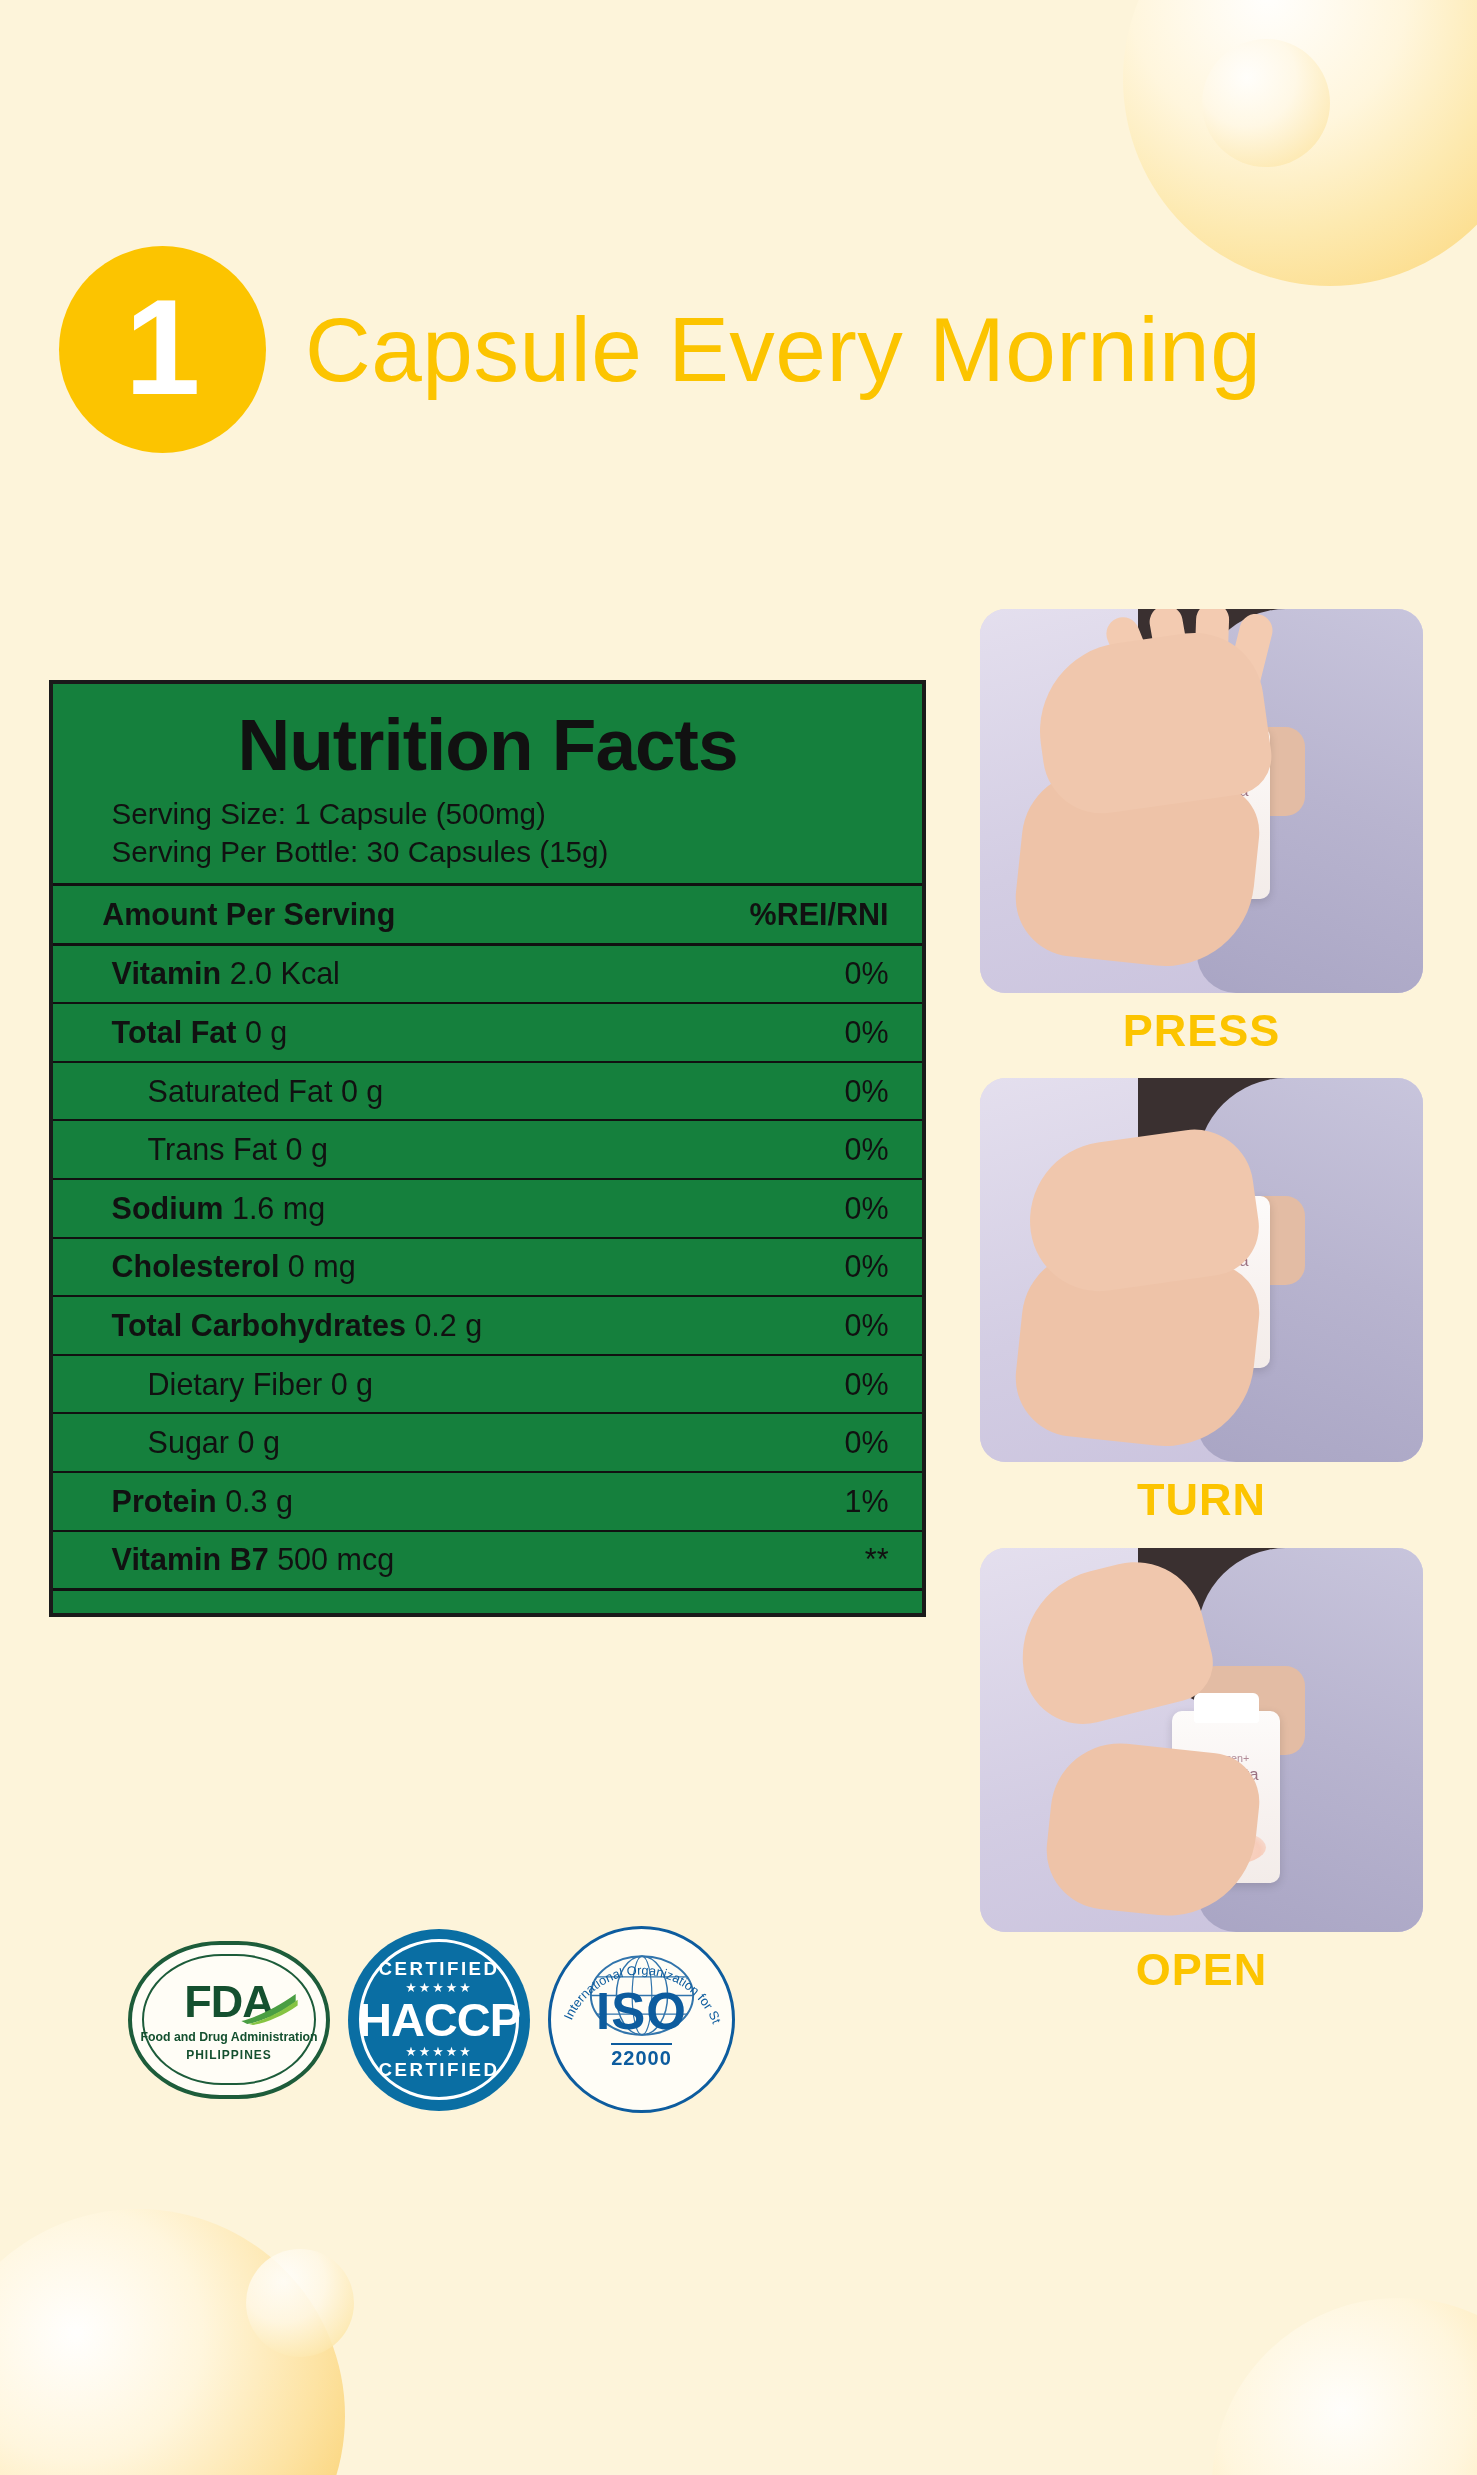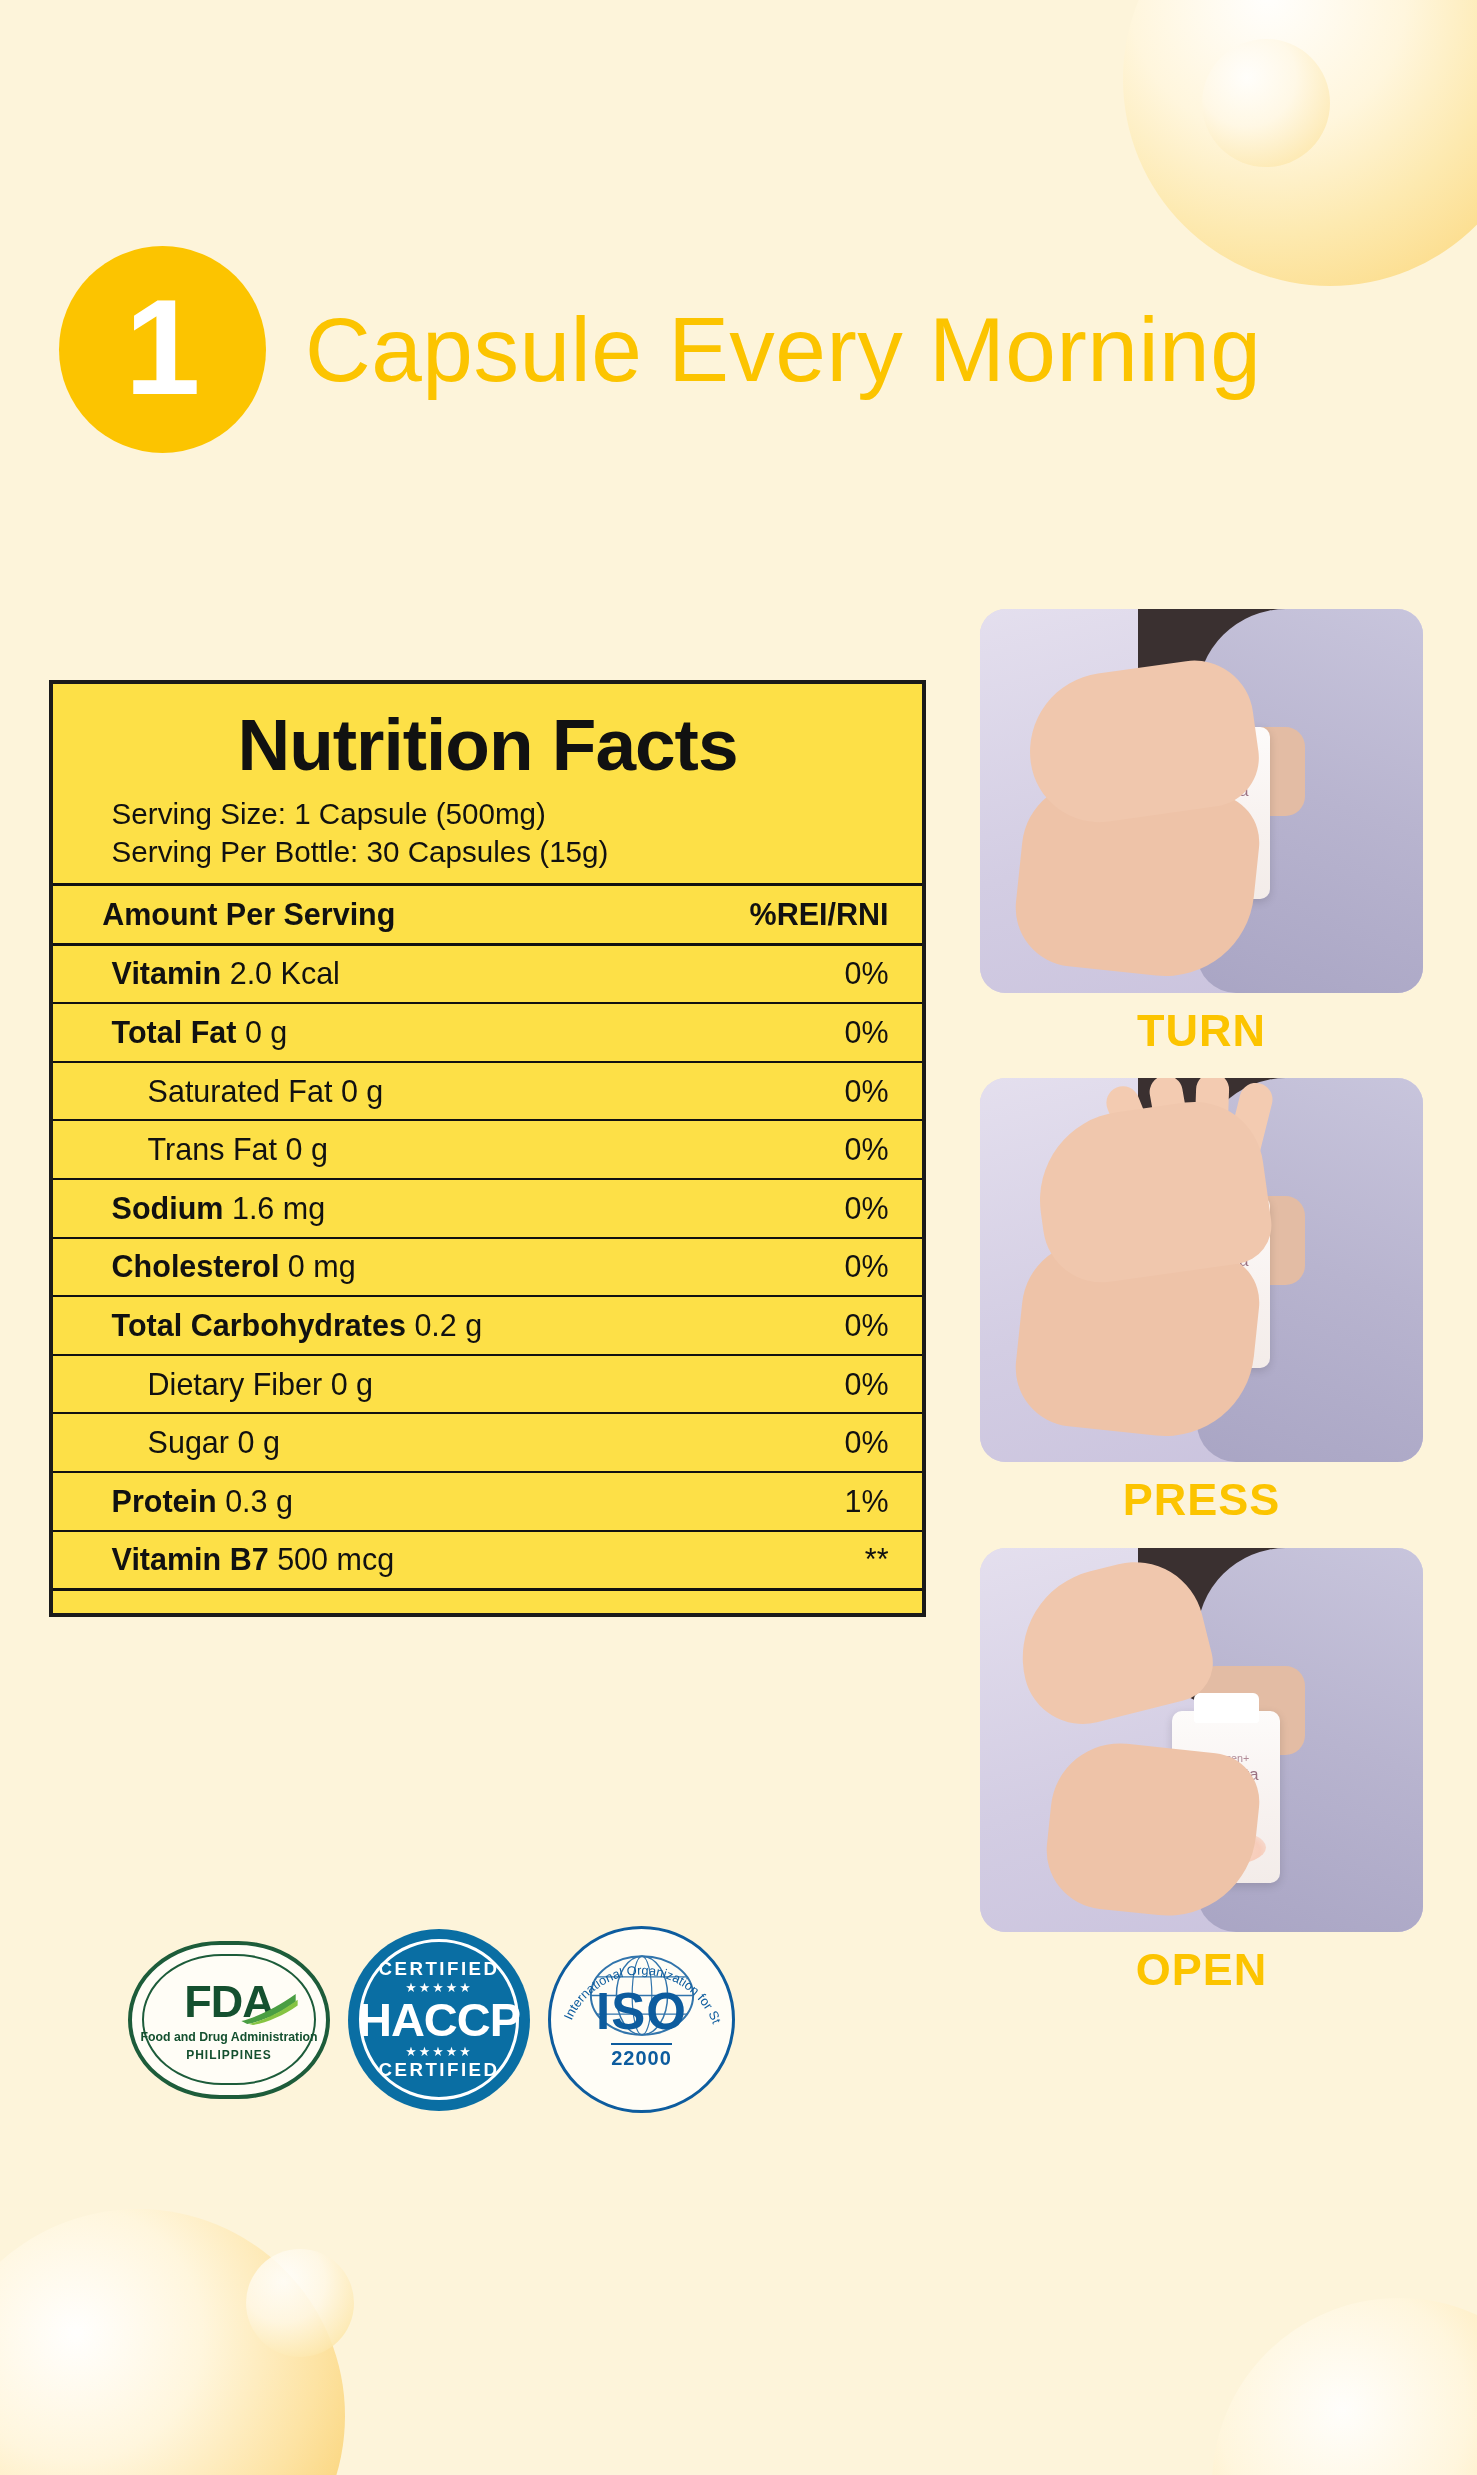--- a/index.html
+++ b/index.html
@@ -88,21 +88,21 @@
     white-space: nowrap;
   }
 
   
   .nf-panel {
     position: absolute;
     left: 49px;
     top: 680px;
     width: 877px;
     border: 4.9px solid #1a1a1a;
-    background: #fde047;
+    background: #15803d;
     padding: 19.7px 25.6px 21.7px 25.6px;
   }
   .nf-title {
     font-size: 73px;
     font-weight: bold;
     text-align: center;
     color: #111;
     letter-spacing: -1px;
     line-height: 1.12;
     margin-bottom: 9.9px;
@@ -523,50 +523,50 @@
         <div class="shirt"></div>
         <div class="neck"></div>
         <div class="bottle">
           <div class="cap"></div>
           <div class="label-txt">
             <span>collagen+</span>
             <span class="big">Placenta</span>
           </div>
           <div class="peach"></div>
         </div>
-        <div class="hand2" style="bottom:19.7px;"></div>
-        <div class="hand1" style="top:59px;left:49px;height:148px;border-radius:79px 59px 49px 69px;"></div>
-      </div>
-      <div class="step-caption">TURN</div>
+        <div class="hand2"></div>
+        <div class="fingers">
+          <span style="left:0;   top:-3.9px;  transform:rotate(-22deg);"></span>
+          <span style="left:37px;top:-13.8px; transform:rotate(-10deg);"></span>
+          <span style="left:77px;top:-15.8px; transform:rotate(2deg);"></span>
+          <span style="left:114px;top:-5.9px; transform:rotate(14deg);"></span>
+        </div>
+        <div class="hand1"></div>
+      </div>
+      <div class="step-caption">PRESS</div>
     </div>
 
     <div class="step-block">
       <div class="photo">
         <div class="wall"></div>
         <div class="hair"></div>
         <div class="shirt"></div>
         <div class="neck"></div>
         <div class="bottle">
           <div class="cap"></div>
           <div class="label-txt">
             <span>collagen+</span>
             <span class="big">Placenta</span>
           </div>
           <div class="peach"></div>
         </div>
-        <div class="hand2"></div>
-        <div class="fingers">
-          <span style="left:0;   top:-3.9px;  transform:rotate(-22deg);"></span>
-          <span style="left:37px;top:-13.8px; transform:rotate(-10deg);"></span>
-          <span style="left:77px;top:-15.8px; transform:rotate(2deg);"></span>
-          <span style="left:114px;top:-5.9px; transform:rotate(14deg);"></span>
-        </div>
-        <div class="hand1"></div>
-      </div>
-      <div class="step-caption">PRESS</div>
+        <div class="hand2" style="bottom:19.7px;"></div>
+        <div class="hand1" style="top:59px;left:49px;height:148px;border-radius:79px 59px 49px 69px;"></div>
+      </div>
+      <div class="step-caption">TURN</div>
     </div>
 
     <div class="step-block">
       <div class="photo">
         <div class="wall"></div>
         <div class="hair"></div>
         <div class="shirt"></div>
         <div class="neck"></div>
         <div class="bottle" style="top:163px;left:192px;">
           <div class="cap" style="background:#ffffff;top:-17.7px;"></div>

